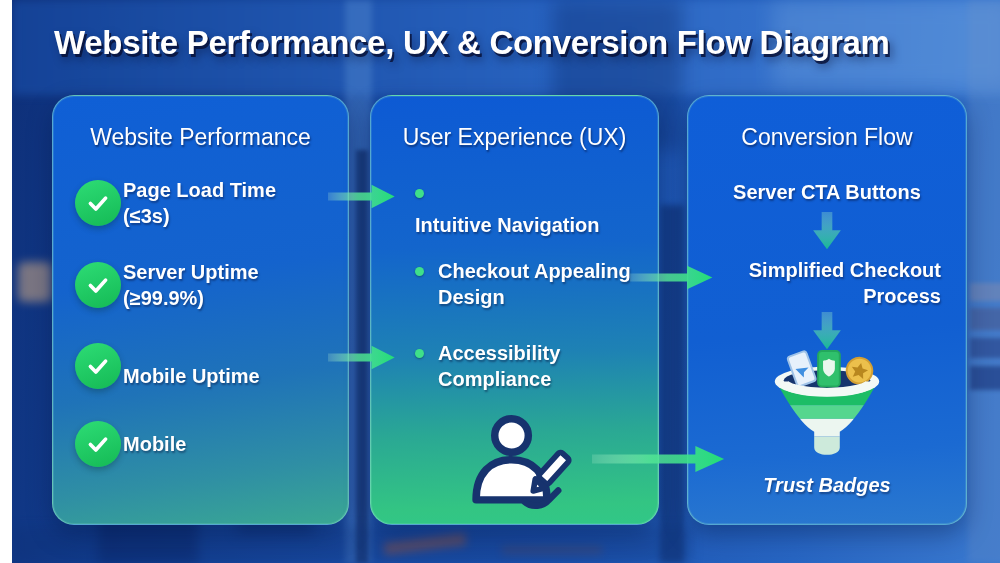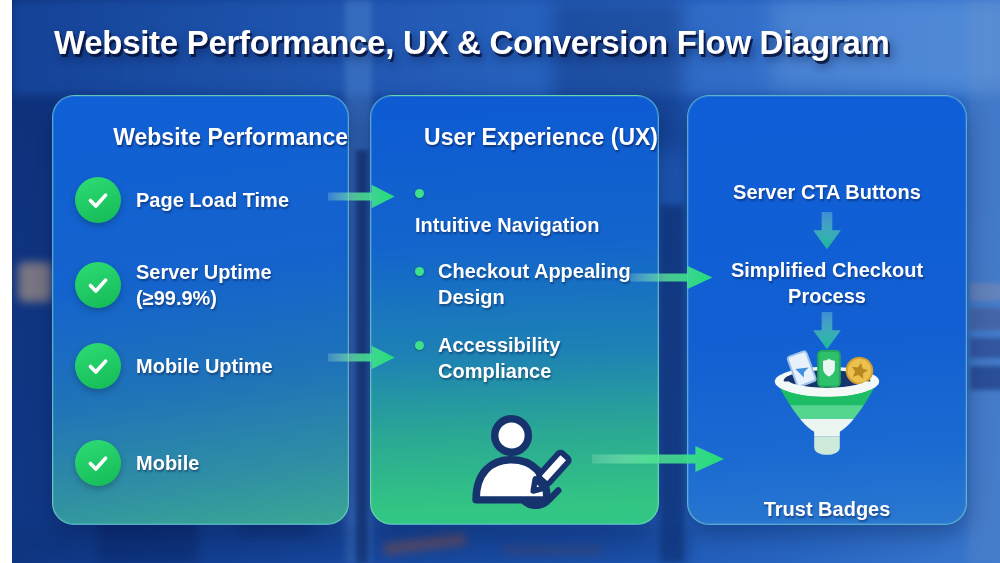--- a/index.html
+++ b/index.html
@@ -39,49 +39,49 @@
   .panel { position:absolute; top:95px; height:430px; border-radius:22px;
     border:1.5px solid rgba(142,230,206,.55);
     box-shadow: 0 10px 24px rgba(4,18,56,.35), inset 0 0 0 1px rgba(160,240,215,.15); }
   .panel-left { left:40px; width:297px;
     background: linear-gradient(172deg,#0f5fd6 0%,#1463cd 42%,#1f73b8 66%,#2f8fa4 86%,#3aa893 100%); }
   .panel-mid { left:358px; width:289px;
     background: linear-gradient(178deg,#0d5ad4 0%,#1365cc 35%,#1e82b4 60%,#2aa894 78%,#33c583 95%,#31c787 100%); padding-left: 20px; }
   .panel-right { left:675px; width:280px;
     background: linear-gradient(176deg,#0f5ed8 0%,#115fd2 55%,#1b6ad2 82%,#2b79cf 100%); }
 
-  .panel h2 { position:absolute; left:0; top:28px; width:100%; text-align:right;
-    color:#fff; font-size:23px; font-weight:700;
+  .panel h2 { position:absolute; left:0; top:28px; width:100%; text-align:center;
+    color:#fff; font-size:23px; font-weight:400;
     text-shadow: 1px 2px 2px rgba(8,20,60,.55); }
 
   .item-text { color:#fff; font-size:20px; font-weight:600; line-height:1.3;
     text-shadow: 1px 2px 2px rgba(8,20,60,.45); }
 
   
-  .perf-item { position:absolute; left:22px; display:flex; align-items:center; gap:15px; }
-  .perf-1 { top:81px; } .perf-2 { top:163px; } .perf-3 { top:247px; } .perf-4 { top:344px; }
+  .perf-item { position:absolute; left:22px; display:flex; align-items:center; gap:2px; }
+  .perf-1 { top:81px; } .perf-2 { top:163px; } .perf-3 { top:247px;align-items:flex-end; } .perf-4 { top:325px; }
   .check-circle { width:46px; height:46px; border-radius:50%; flex:0 0 46px;
     background: linear-gradient(160deg,#2bd972 10%,#17bd58 90%);
     box-shadow: 0 3px 6px rgba(5,40,30,.3);
     display:flex; align-items:center; justify-content:center; }
   .check-circle svg { width:26px; height:26px; }
   .perf-text span { display:block; }
 
   
   .ux-item { position:absolute; left:44px; display:flex; gap:14px; }
-  .ux-1 { top:84px;flex-direction:column; } .ux-2 { top:162px; } .ux-3 { top:236px; }
+  .ux-1 { top:84px;flex-direction:column; } .ux-2 { top:162px; } .ux-3 { top:244px; }
   .ux-dot { width:9px; height:9px; border-radius:50%; background:#3fe08a; margin-top:9px; flex:0 0 9px;
     box-shadow: 0 1px 2px rgba(5,40,30,.4); }
   .ux-text { max-width:200px; }
 
   .person-wrap { position:absolute; left:92px; top:318px; width:112px; height:98px; }
 
   
   .flow-step { position:absolute; left:0; width:100%; text-align:center; }
-  .flow-1 { top:83px; } .flow-2 { top:161px; } .flow-3 { top:400px; }
+  .flow-1 { top:83px; } .flow-2 { top:161px; } .flow-3 { top:376px;font-style:italic; }
   .down-arrow { position:absolute; left:50%; transform:translateX(-50%); width:32px; height:36px; }
   .da-1 { top:116px; } .da-2 { top:216px; }
   .funnel-wrap { position:absolute; left:50%; transform:translateX(-50%); top:253px; width:128px; height:116px; }
 
   
   .connector { position:absolute; }
   .conn-1 { left:316px; top:183px; width:68px; height:27px; }
   .conn-2 { left:316px; top:344px; width:68px; height:27px; }
   .conn-3 { left:618px; top:264px; width:84px; height:27px; }
   .conn-4 { left:580px; top:444px; width:134px; height:30px; }
@@ -137,20 +137,21 @@
     <h2>Website Performance</h2>
 
     <div class="perf-item perf-1">
       <span class="check-circle">
         <svg viewBox="0 0 24 24">
             <path d="M5 12.5 L10 17.5 L19 7.5" fill="none" stroke="#ffffff" stroke-width="3.4" stroke-linecap="round" stroke-linejoin="round"></path>
           </svg>
       </span>
       <div class="perf-text item-text">
         <span>Page Load Time</span>
+        <span>(≤3s)</span>
       </div>
     </div>
 
     <div class="perf-item perf-2">
       <span class="check-circle">
         <svg viewBox="0 0 24 24">
             <path d="M5 12.5 L10 17.5 L19 7.5" fill="none" stroke="#ffffff" stroke-width="3.4" stroke-linecap="round" stroke-linejoin="round"></path>
           </svg>
       </span>
       <div class="perf-text item-text">
@@ -206,30 +207,31 @@
         <g transform="rotate(42 92 64)">
           <rect x="85" y="38" width="14" height="36" rx="3" fill="#ffffff" stroke="#17336e" stroke-width="6"></rect>
           <path d="M85 78 l7 11 7 -11 z" fill="#ffffff" stroke="#17336e" stroke-width="6" stroke-linejoin="round"></path>
         </g>
         <path d="M66 94 c8 7 20 5 26 -2 l10 -10" fill="none" stroke="#17336e" stroke-width="7" stroke-linecap="round"></path>
       </svg>
     </div>
   </section>
 
   <section class="panel panel-right">
+    <h2>Conversion Flow</h2>
 
     <div class="flow-step flow-1 item-text">Server CTA Buttons</div>
 
     <div class="down-arrow da-1">
       <svg viewBox="0 0 30 36">
           <path d="M10 0 H20 V17 H28 L15 35 L2 17 H10 Z" fill="url(#gradDown)"></path>
         </svg>
     </div>
 
-    <div class="flow-step flow-2 item-text" style="padding:0 25px;">Simplified Checkout Process</div>
+    <div class="flow-step flow-2 item-text" style="padding:0 25px;text-align:right;">Simplified Checkout Process</div>
 
     <div class="down-arrow da-2">
       <svg viewBox="0 0 30 36">
           <path d="M10 0 H20 V17 H28 L15 35 L2 17 H10 Z" fill="url(#gradDown)"></path>
         </svg>
     </div>
 
     <div class="funnel-wrap">
       <svg viewBox="0 0 130 118">
         <g clip-path="url(#coneClip)">

